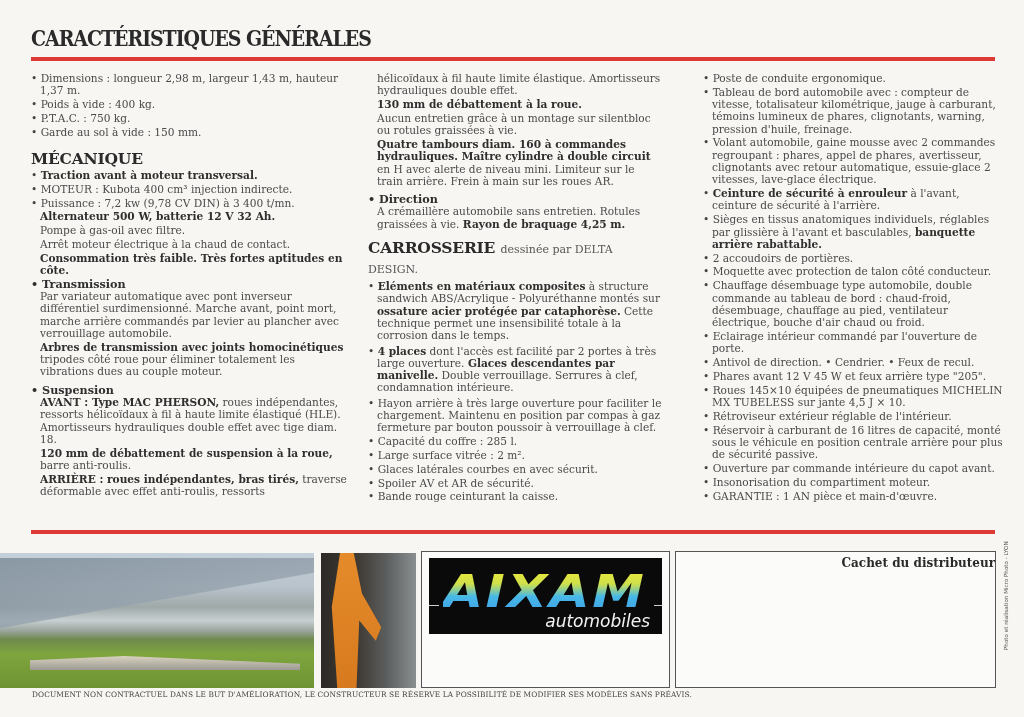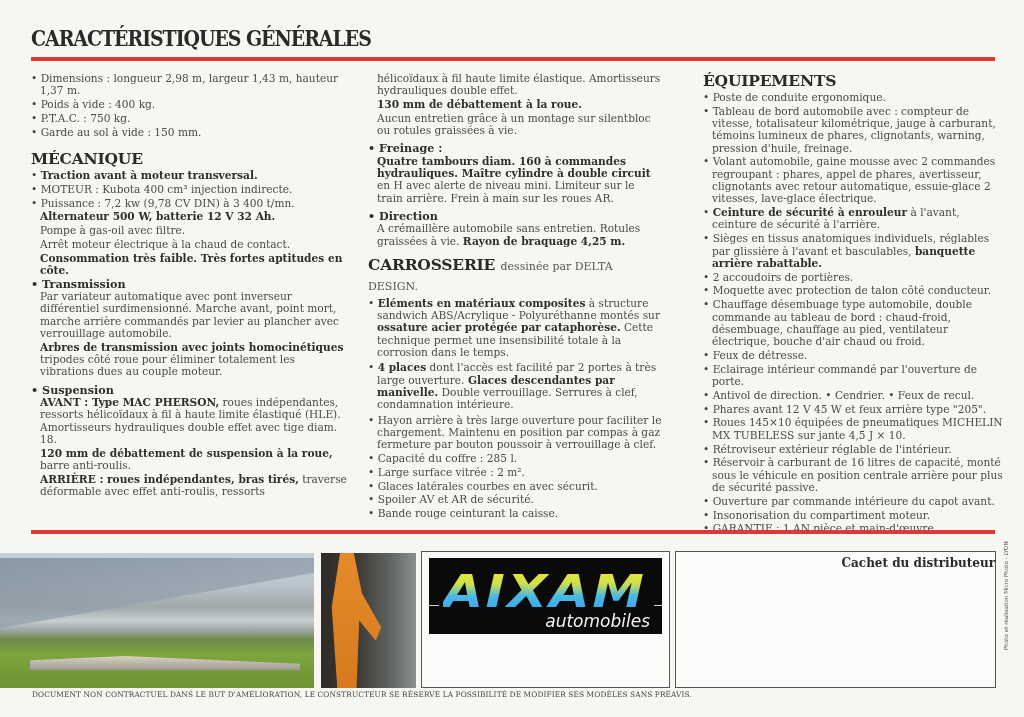--- a/index.html
+++ b/index.html
@@ -98,48 +98,45 @@
   <div class="para"><b>AVANT : Type MAC PHERSON,</b> <span>roues indépendantes, ressorts hélicoïdaux à fil à haute limite élastiqué (HLE). Amortisseurs hydrauliques double effet avec tige diam. 18.</span></div>
   <div class="para"><b>120 mm de débattement de suspension à la roue,</b> <span>barre anti-roulis.</span></div>
   <div class="para"><b>ARRIÈRE : roues indépendantes, bras tirés,</b> <span>traverse déformable avec effet anti-roulis, ressorts</span></div>
 </div>
 
 <div class="col col-2">
   <div class="para">hélicoïdaux à fil haute limite élastique. Amortisseurs hydrauliques double effet.</div>
   <div class="para"><b>130 mm de débattement à la roue.</b></div>
   <div class="para">Aucun entretien grâce à un montage sur silentbloc ou rotules graissées à vie.</div>
 
-  <div class="sub-head" style="margin-top:6px">Freinage :</div>
   <div class="para"><b>Quatre tambours diam. 160 à commandes hydrauliques. Maître cylindre à double circuit</b> <span>en H avec alerte de niveau mini. Limiteur sur le train arrière. Frein à main sur les roues AR.</span></div>
 
   <div class="sub-head" style="margin-top:6px">Direction</div>
   <div class="para"><span>A crémaillère automobile sans entretien. Rotules graissées à vie.</span> <b>Rayon de braquage 4,25 m.</b></div>
 
   <div class="section-head" style="margin-top:9px"><span>CARROSSERIE</span> <span class="sub">dessinée par DELTA DESIGN.</span></div>
   <div class="item"><b>Eléments en matériaux composites</b> <span>à structure sandwich ABS/Acrylique - Polyuréthanne montés sur</span> <b>ossature acier protégée par cataphorèse.</b> <span>Cette technique permet une insensibilité totale à la corrosion dans le temps.</span></div>
   <div class="item" style="margin-top:3px"><b>4 places</b> <span>dont l'accès est facilité par 2 portes à très large ouverture.</span> <b>Glaces descendantes par manivelle.</b> <span>Double verrouillage. Serrures à clef, condamnation intérieure.</span></div>
   <div class="item" style="margin-top:3px">Hayon arrière à très large ouverture pour faciliter le chargement. Maintenu en position par compas à gaz fermeture par bouton poussoir à verrouillage à clef.</div>
   <div class="item">Capacité du coffre : 285 l.</div>
   <div class="item">Large surface vitrée : 2 m².</div>
   <div class="item">Glaces latérales courbes en avec sécurit.</div>
   <div class="item">Spoiler AV et AR de sécurité.</div>
   <div class="item">Bande rouge ceinturant la caisse.</div>
 </div>
 
 <div class="col col-3">
-  <div class="section-head" style="margin-top:0">ÉQUIPEMENTS</div>
   <div class="item">Poste de conduite ergonomique.</div>
   <div class="item">Tableau de bord automobile avec : compteur de vitesse, totalisateur kilométrique, jauge à carburant, témoins lumineux de phares, clignotants, warning, pression d'huile, freinage.</div>
   <div class="item">Volant automobile, gaine mousse avec 2 commandes regroupant : phares, appel de phares, avertisseur, clignotants avec retour automatique, essuie-glace 2 vitesses, lave-glace électrique.</div>
   <div class="item"><b>Ceinture de sécurité à enrouleur</b> <span>à l'avant, ceinture de sécurité à l'arrière.</span></div>
   <div class="item"><span>Sièges en tissus anatomiques individuels, réglables par glissière à l'avant et basculables,</span> <b>banquette arrière rabattable.</b></div>
   <div class="item">2 accoudoirs de portières.</div>
   <div class="item">Moquette avec protection de talon côté conducteur.</div>
   <div class="item">Chauffage désembuage type automobile, double commande au tableau de bord : chaud-froid, désembuage, chauffage au pied, ventilateur électrique, bouche d'air chaud ou froid.</div>
-  <div class="item">Feux de détresse.</div>
   <div class="item">Eclairage intérieur commandé par l'ouverture de porte.</div>
   <div class="item">Antivol de direction. • Cendrier. • Feux de recul.</div>
   <div class="item">Phares avant 12 V 45 W et feux arrière type "205".</div>
   <div class="item">Roues 145×10 équipées de pneumatiques MICHELIN MX TUBELESS sur jante 4,5 J × 10.</div>
   <div class="item">Rétroviseur extérieur réglable de l'intérieur.</div>
   <div class="item">Réservoir à carburant de 16 litres de capacité, monté sous le véhicule en position centrale arrière pour plus de sécurité passive.</div>
   <div class="item">Ouverture par commande intérieure du capot avant.</div>
   <div class="item">Insonorisation du compartiment moteur.</div>
   <div class="item">GARANTIE : 1 AN pièce et main-d'œuvre.</div>
 </div>

